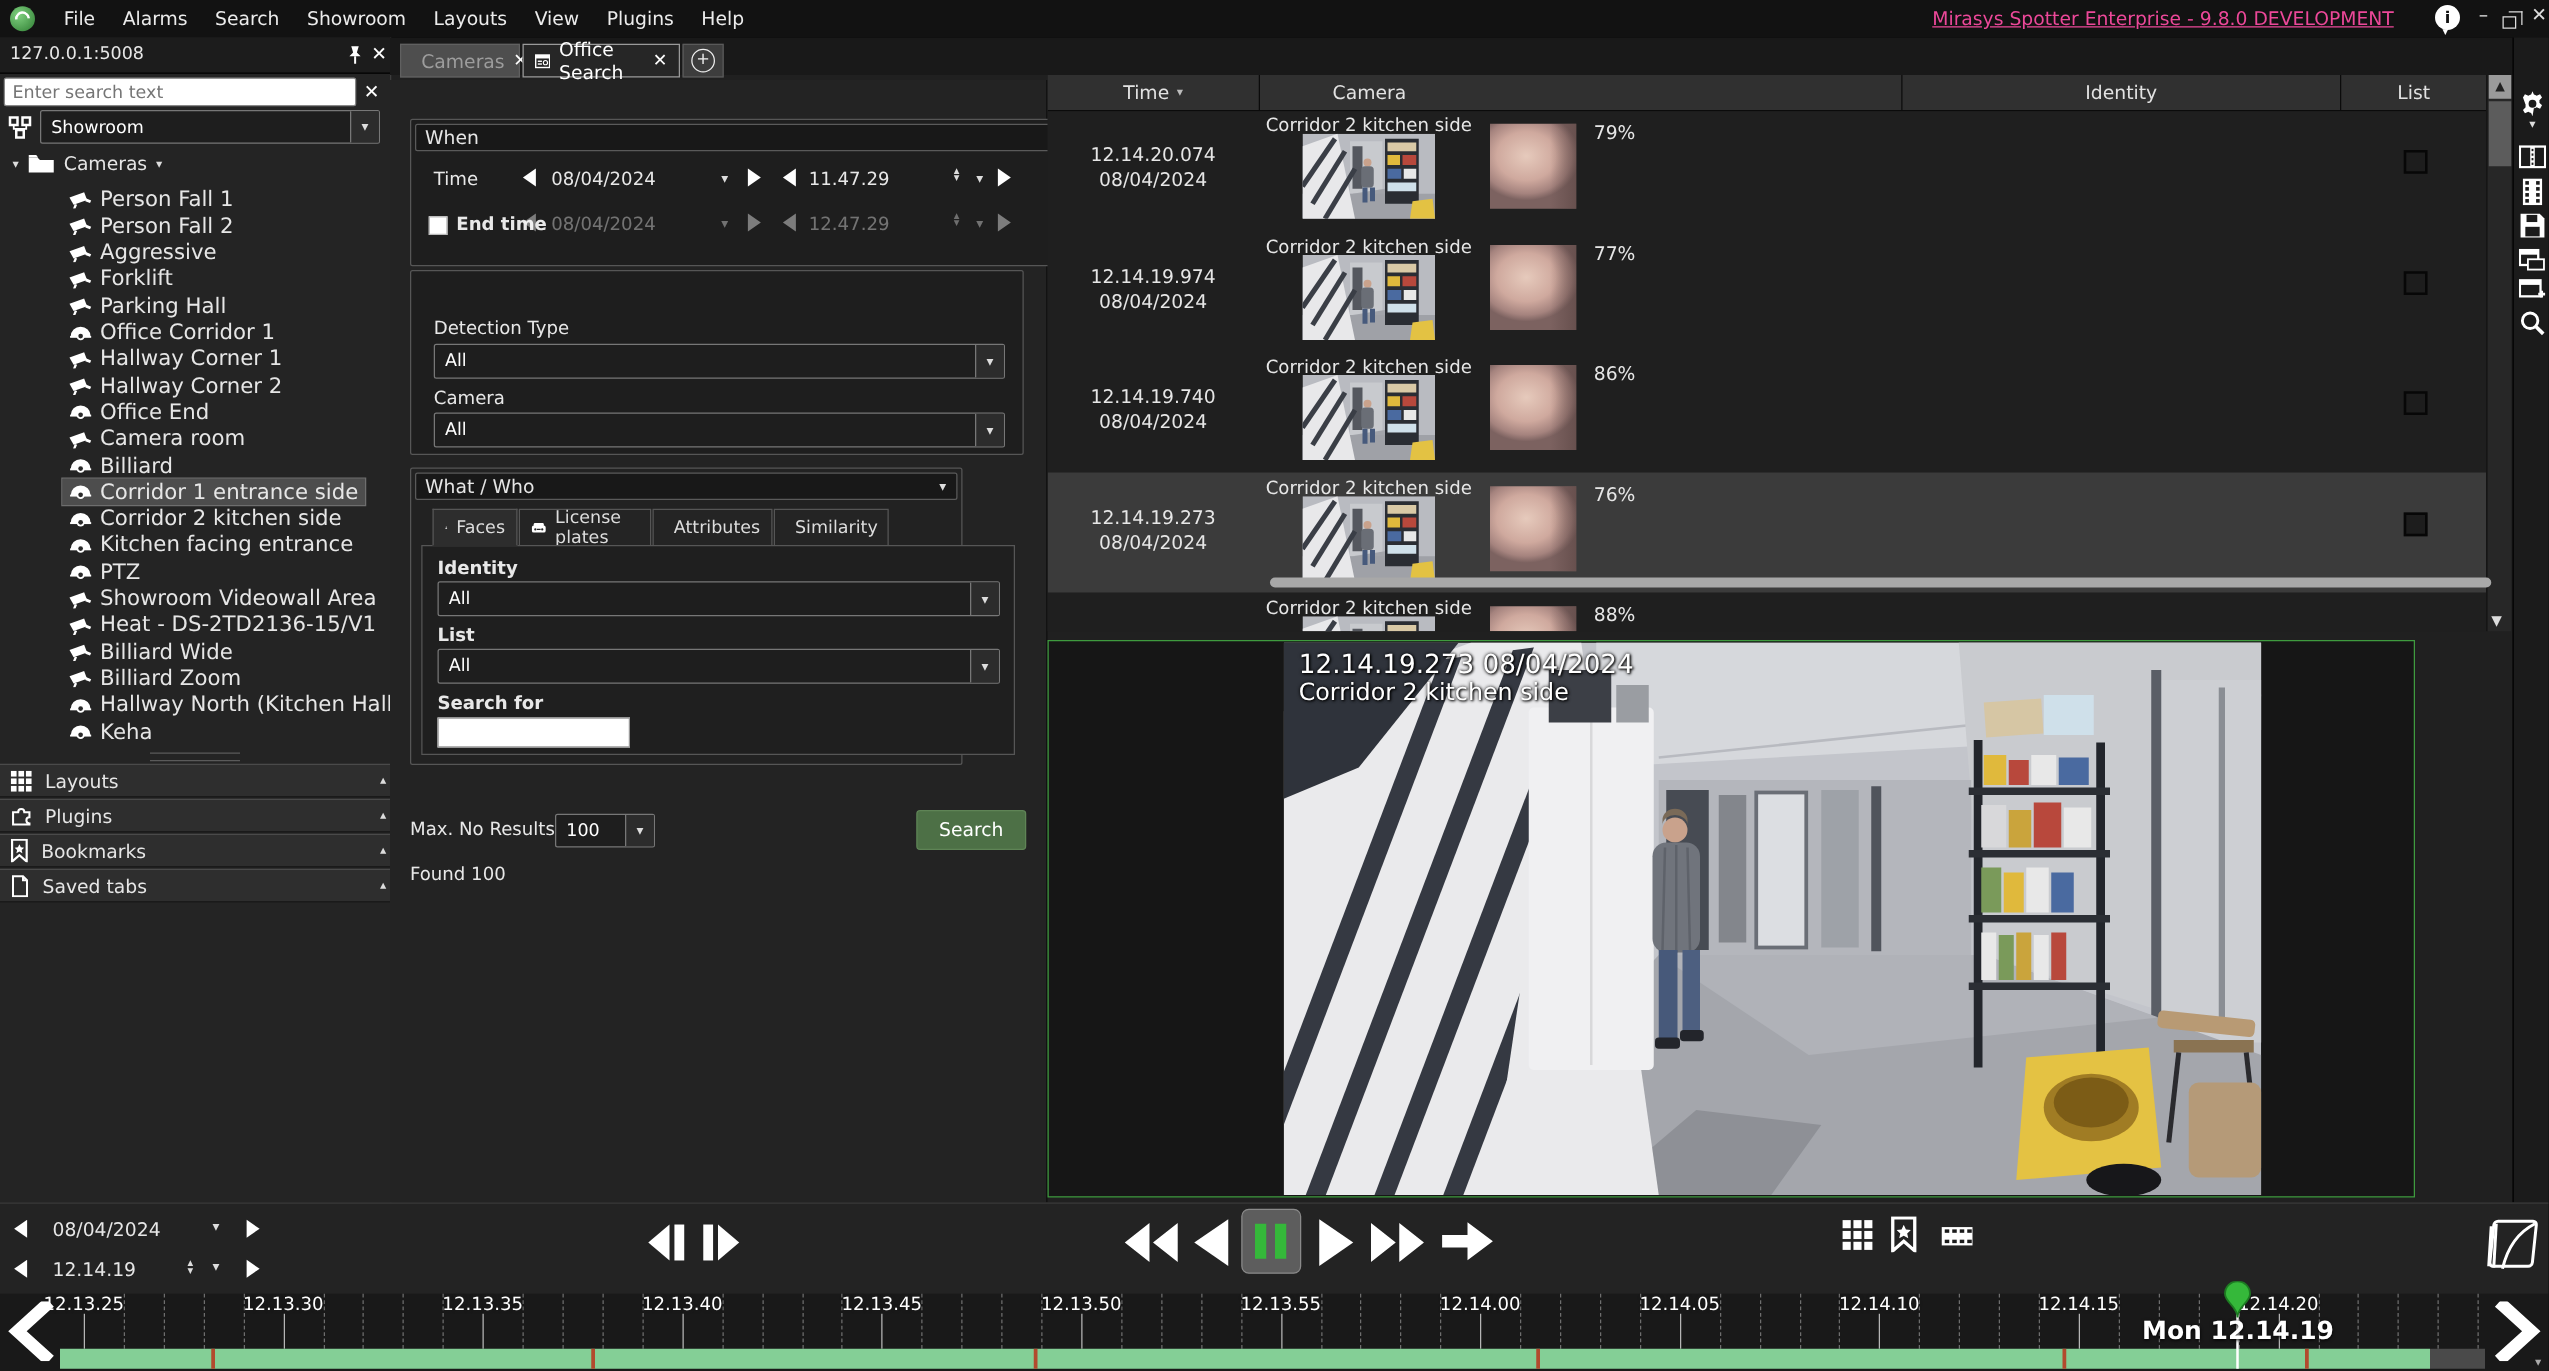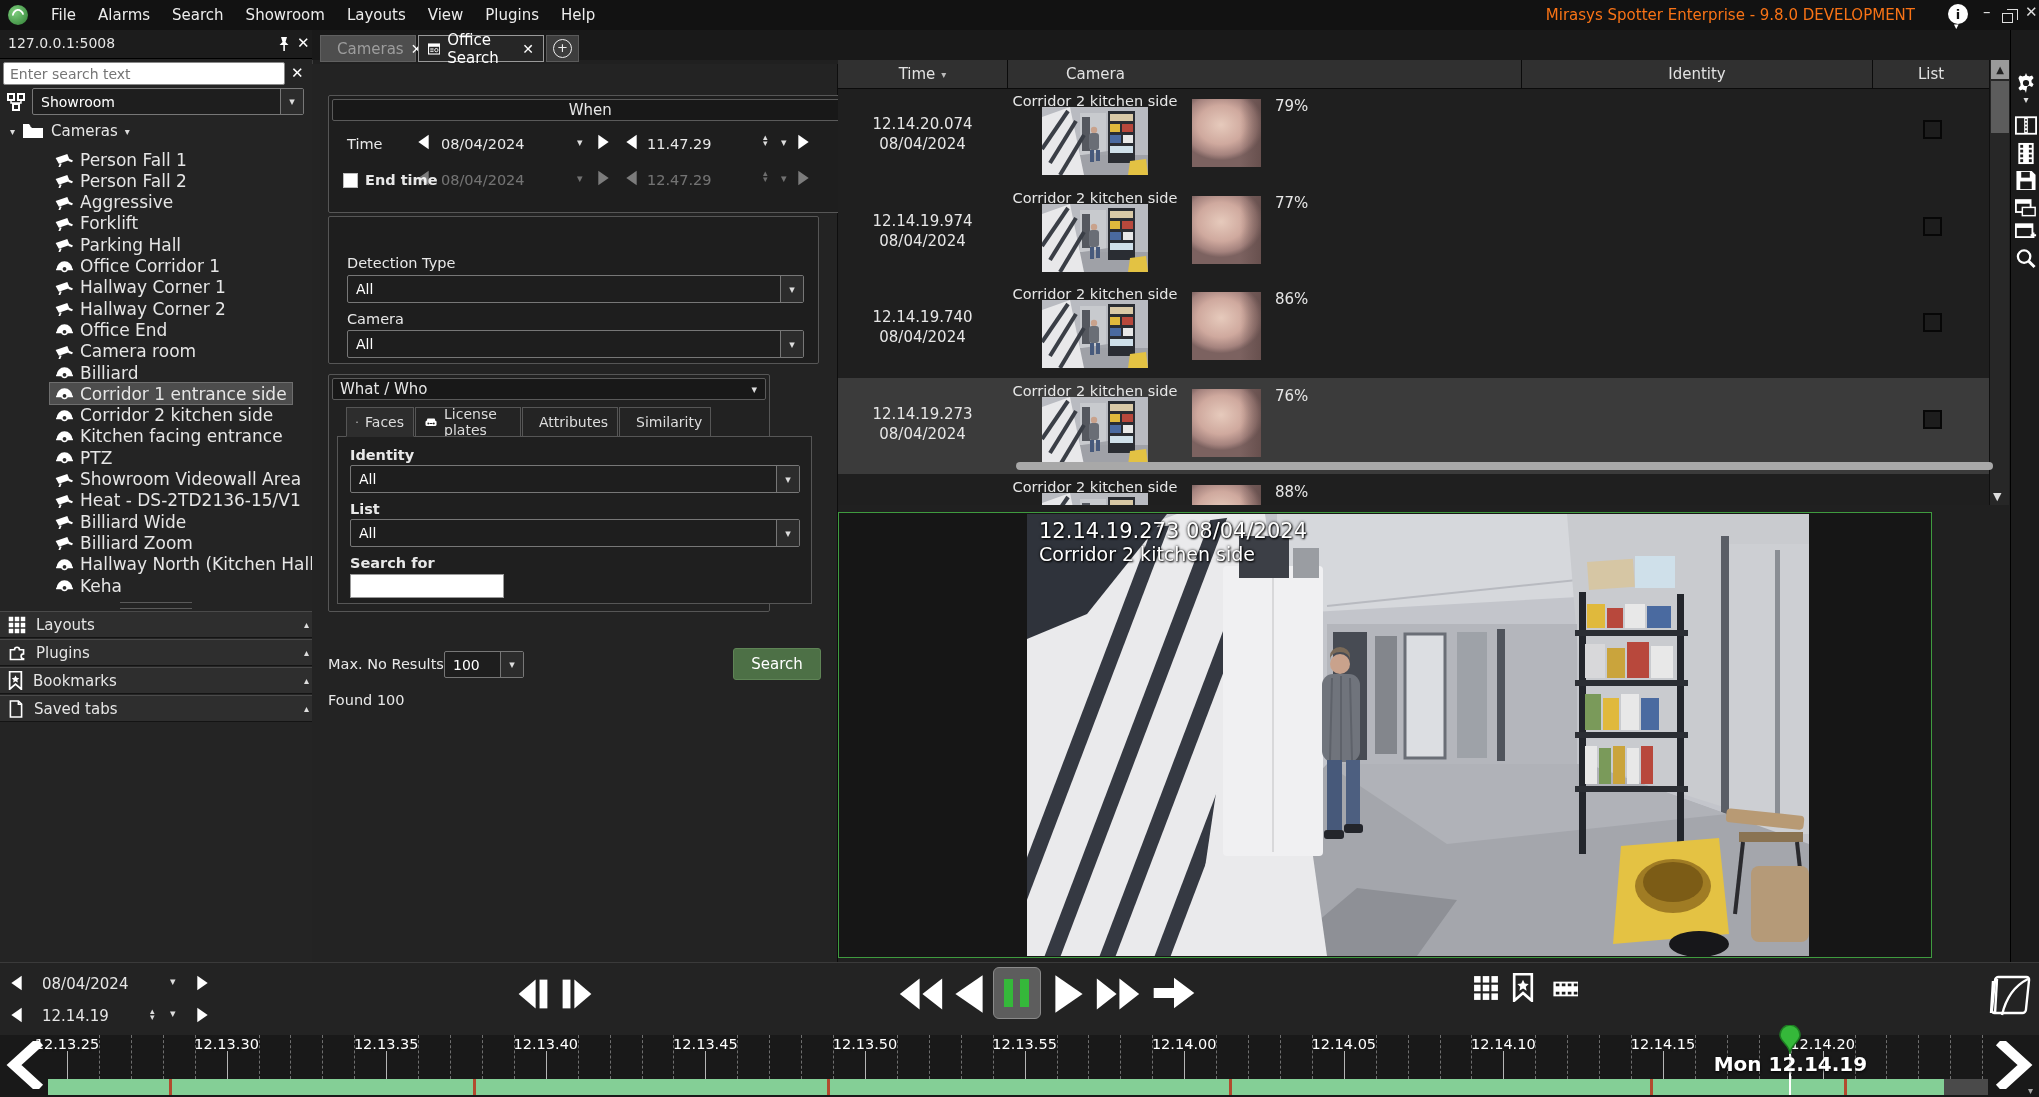--- a/index.html
+++ b/index.html
@@ -8,21 +8,21 @@
   .abs{position:absolute;}
   svg{display:block;}
   
   .menubar{position:absolute;left:0;top:0;width:2039px;height:30px;background:#121212;
            border-bottom:1px solid #000;display:flex;align-items:center;}
   .logo{width:20px;height:20px;border-radius:50%;margin:0 12px 0 8px;position:relative;
         background:radial-gradient(circle at 35% 35%,#7fd07f,#2e7d32);}
   .logo::after{content:'';position:absolute;inset:4px;border-radius:50%;
         border:2.5px solid transparent;border-top-color:#fff;border-left-color:#fff;transform:rotate(40deg);}
   .menu-item{padding:0 11px;color:#ececec;cursor:default;}
-  .win-title{position:absolute;right:124px;top:6px;color:#f97316;}
+  .win-title{position:absolute;right:124px;top:6px;color:#ec4899;text-decoration:underline;}
   .info-btn{position:absolute;left:1948px;top:4px;width:20px;height:20px;border-radius:50%;
             background:#fff;color:#111;font-weight:bold;display:flex;align-items:center;justify-content:center;font-size:13px;}
   .info-btn::after{content:'▾';position:absolute;top:17px;left:6px;font-size:9px;color:#fff;}
   .win-glyph{position:absolute;top:3px;color:#ddd;font-size:15px;}
   .restore-ic{position:absolute;left:2007px;top:9px;width:10px;height:10px;border:1.5px solid #ddd;border-left:none;border-bottom:none;}
   .restore-ic::after{content:'';position:absolute;left:-5px;top:3px;width:9px;height:8px;border:1.5px solid #ddd;background:#121212;}
   
   .sidebar{position:absolute;left:0;top:30px;width:312px;height:932px;background:#242424;border-right:1px solid #3c3c3c;}
   .sb-head{position:absolute;left:0;top:0;width:100%;height:28px;background:#1c1c1c;border-bottom:1px solid #000;}
   .sb-head .srv{position:absolute;left:8px;top:5px;font-size:14px;}
@@ -621,21 +621,21 @@
       </svg>
     <span>Office Search</span>
     <span class="x">✕</span>
   </div>
   <div class="plus-tab">
       <div class="plus-circ">+</div>
     </div>
 
   <div class="search-area">
 
-    <div class="group" style="left:16px;top:31px;width:531px;height:118px;text-align:center;">
+    <div class="group" style="left:16px;top:31px;width:531px;height:118px;">
       <div class="sec-head" style="left:3px;top:3px;right:3px;height:22px;width:auto;position:absolute;">
         <span class="t">When</span>
           <span class="c car"></span>
       </div>
       <div class="lab" style="left:18px;top:40px;">Time</div>
       <svg class="abs" style="left:88px;top:38px;" width="13" height="16">
           <use href="#sym-tri-l"></use>
         </svg>
       <div class="lab" style="left:112px;top:40px;">08/04/2024</div>
       <span class="abs car" style="left:248px;top:40px;font-size:11px;color:#ddd;"></span>

